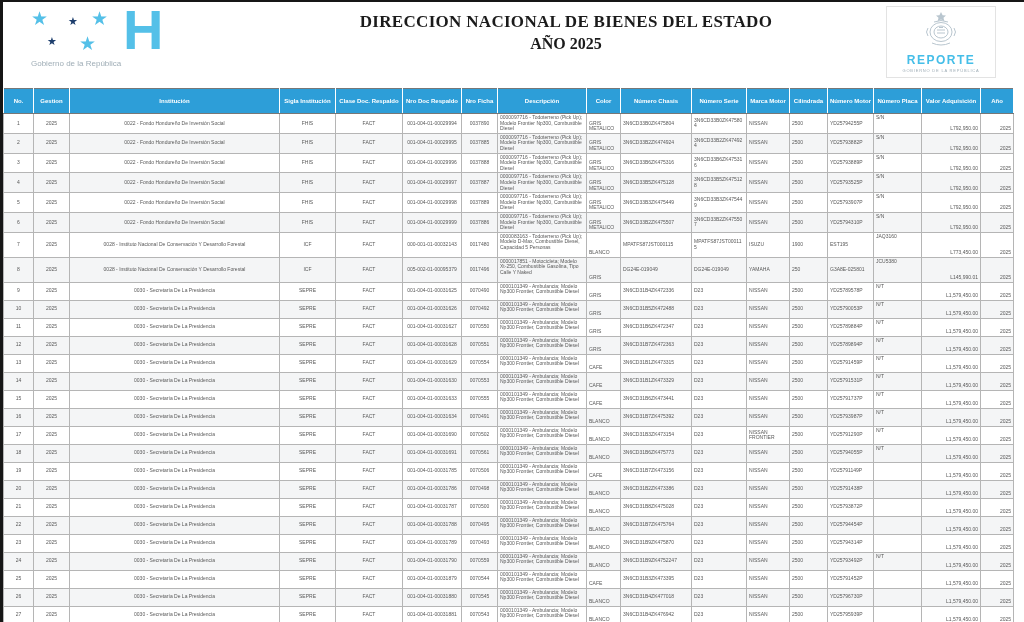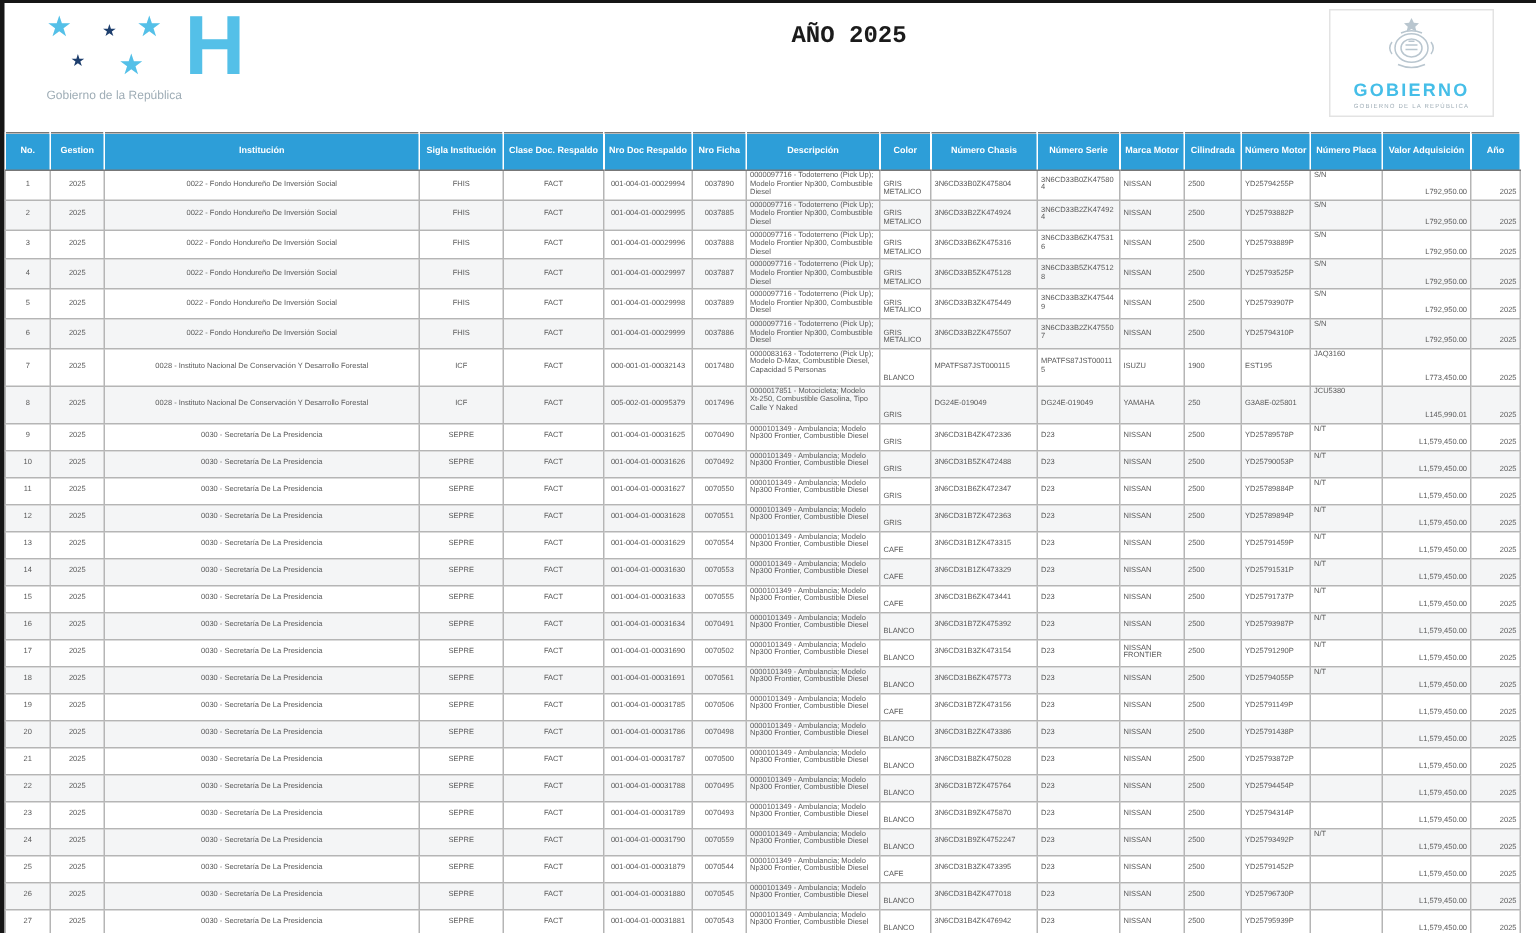--- a/index.html
+++ b/index.html
@@ -17,21 +17,21 @@
   .star.cyan{color:#54C0E8;font-size:19px;}
   .star.navy{color:#1D3E6D;font-size:11px;}
   .s1{left:0;top:1px;} .s2{left:37px;top:8px;} .s3{left:60px;top:1px;}
   .s4{left:16px;top:28px;} .s5{left:48px;top:26px;}
   .big-h{font-size:56px;font-weight:bold;color:#54C0E8;line-height:44px;letter-spacing:-2px;}
   .logo-text1{font-size:13px;font-weight:bold;color:#6E8798;line-height:1.08;margin-top:2px;}
   .logo-text2{font-size:8px;color:#9FADB6;margin-top:1px;}
   .title-block{flex:1;text-align:center;font-family:"Liberation Serif",serif;font-weight:bold;color:#1b1b1b;padding-top:10px;}
   .title-l1{font-size:17px;letter-spacing:.3px;}
   .title-l2{font-size:16px;margin-top:3px;}
-  .title-l3{font-size:16px;margin-top:3px;font-family:Liberation Mono, monospace;}
+  .title-l3{font-size:16px;margin-top:3px;}
   .logo-right{width:104px;margin-right:28px;margin-top:4px;border:1px solid #e3e3e3;text-align:center;padding:3px 2px 4px 2px;background:#fff;}
   .crest{display:block;margin:0 auto;}
   .honduras-word{font-size:12px;font-weight:bold;color:#45BEE8;letter-spacing:1.5px;margin-top:1px;}
   .honduras-sub{font-size:4px;color:#9FADB6;letter-spacing:.8px;margin-top:1px;}
   
   table.report{border-collapse:collapse;table-layout:fixed;width:959px;margin-left:0px;border:1px solid #777;}
   thead th{
     background:#2D9ED8;color:#fff;font-size:6px;font-weight:bold;height:24px;
     border-left:1px solid #fff;border-right:1px solid #fff;border-bottom:1px solid #777;
     padding:0 1px;text-align:center;vertical-align:middle;white-space:nowrap;overflow:hidden;
@@ -59,36 +59,37 @@
           <span class="star cyan s3">★</span>
           <span class="star navy s4">★</span>
           <span class="star cyan s5">★</span>
         </span>
         <span class="big-h">H</span>
       </div>
       <div class="logo-text2">Gobierno de la República</div>
     </div>
 
     <div class="title-block">
+      <div class="title-l1">DIRECCION NACIONAL DE BIENES DEL ESTADO</div>
       <div class="title-l3">AÑO 2025</div>
     </div>
 
     <div class="logo-right">
       <svg class="crest" width="42" height="42" viewBox="0 0 42 42">
         <g fill="none" stroke="#B9C6CF" stroke-width="1">
           <path d="M21 2 l1.6 3.2 3.4 .3 -2.5 2.3 .8 3.4 -3.3 -1.8 -3.3 1.8 .8 -3.4 -2.5 -2.3 3.4 -.3 z" fill="#B9C6CF" stroke="none"></path>
           <ellipse cx="21" cy="22" rx="11" ry="9.5"></ellipse>
           <ellipse cx="21" cy="22" rx="7" ry="6"></ellipse>
           <path d="M17 20 h8 M17 23 h8 M19 17.5 h4"></path>
           <path d="M8 18 q-3 4 0 8 M34 18 q3 4 0 8"></path>
           <path d="M12 33 q9 4 18 0"></path>
           <path d="M14 12 q7 -3 14 0"></path>
         </g>
       </svg>
-      <div class="honduras-word">GOBIERNO</div>
+      <div class="honduras-word">REPORTE</div>
       <div class="honduras-sub">GOBIERNO DE LA REPÚBLICA</div>
     </div>
 
   </div>
 
   <table class="report">
     <thead>
       <tr>
           <th style="width: 27px;">No.</th>
           <th style="width: 33px;">Gestion</th>

